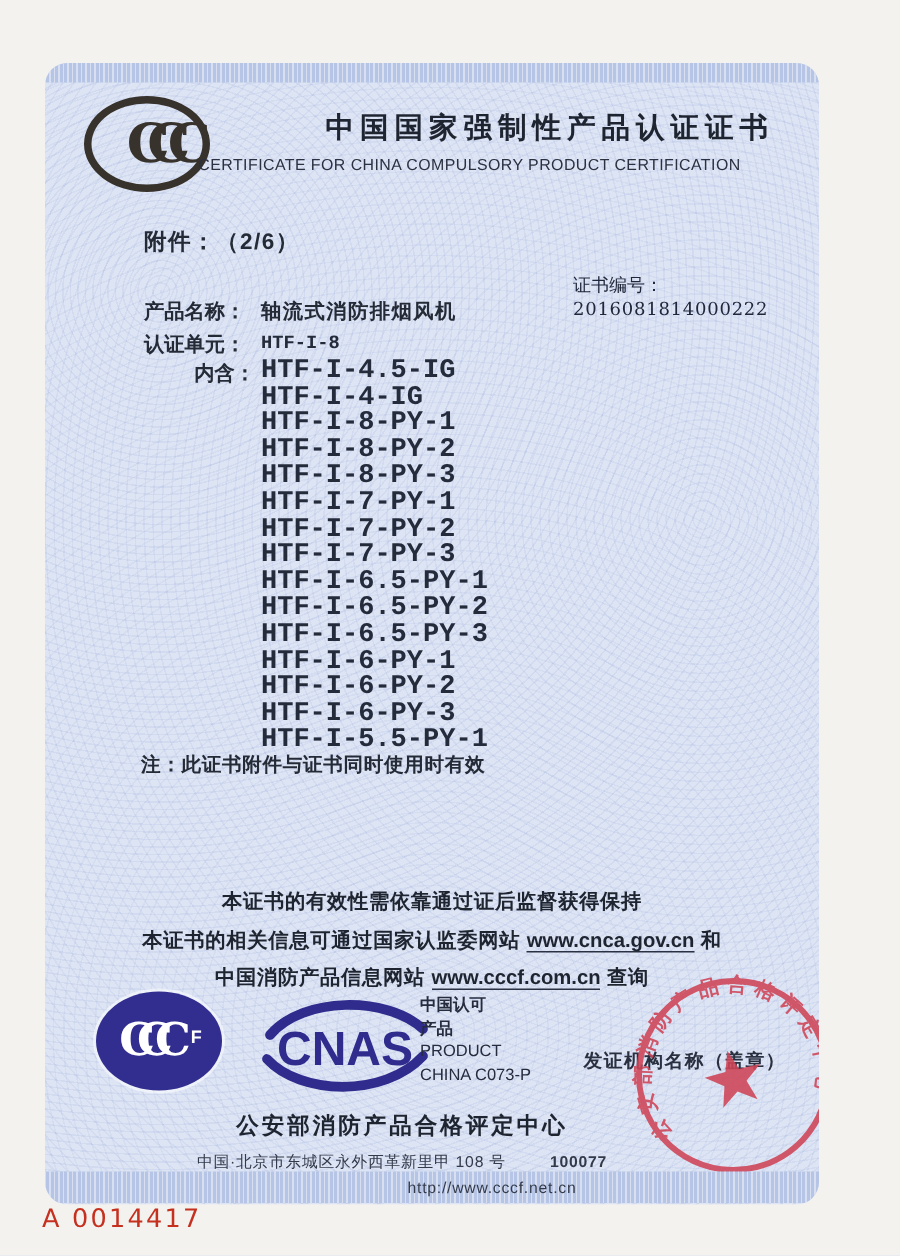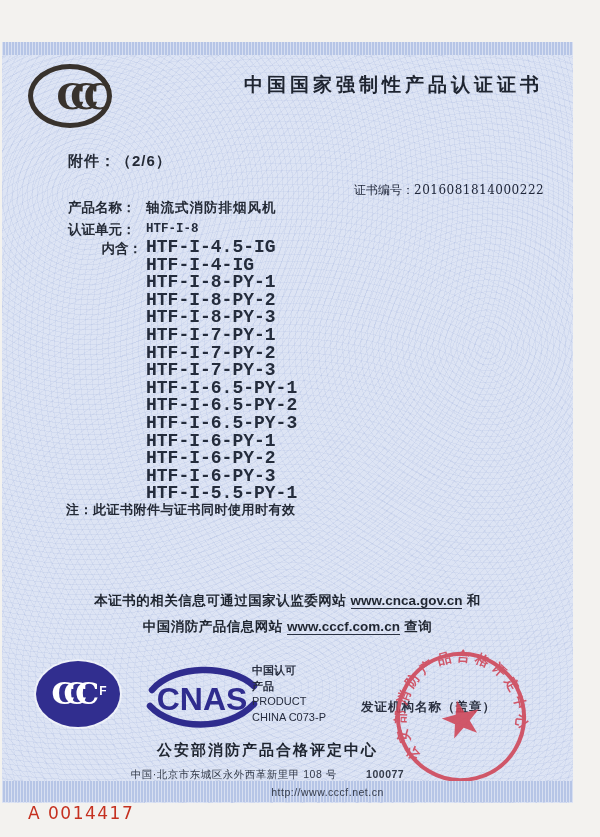--- a/index.html
+++ b/index.html
@@ -3,27 +3,28 @@
 <meta charset="utf-8">
 <style>
   html,body{margin:0;padding:0;}
   body{
     width:600px;height:837px;position:relative;
     background:#f3f2ef;
     font-family:"Liberation Sans", sans-serif;
     color:#242a36; overflow:hidden;
   }
   .cert{
-    position:absolute;left:2px;top:42px;width:571px;height:761px;
+    position:absolute;left:30px;top:42px;width:516px;height:761px;
     background-color:#dde4f4;
     background-image:
       repeating-radial-gradient(circle at 15% 20%, rgba(110,135,200,0.10) 0px, rgba(110,135,200,0.10) 1px, transparent 1px, transparent 5px),
       repeating-radial-gradient(circle at 85% 40%, rgba(110,135,200,0.09) 0px, rgba(110,135,200,0.09) 1px, transparent 1px, transparent 6px),
       repeating-radial-gradient(circle at 50% 85%, rgba(110,135,200,0.08) 0px, rgba(110,135,200,0.08) 1px, transparent 1px, transparent 7px);
     overflow:hidden;
+    border-radius:15px;
   }
   .band{
     position:absolute;left:0;width:100%;
     background-color:#b6c5e6;
     background-image:repeating-linear-gradient(90deg, rgba(255,255,255,0.45) 0 1px, transparent 1px 3px);
     padding-left:40px;
   }
   .band-top{top:0;height:13px;}
   .band-bottom{bottom:1px;height:21px;display:flex;align-items:center;justify-content:center;}
 
@@ -89,20 +90,21 @@
 </head>
 <body>
 
 <div class="cert">
   <div class="band band-top"></div>
 
   <div class="ccc-logo">
     <span>CCC</span>
   </div>
   <div class="title-zh">中国国家强制性产品认证证书</div>
+  <div class="title-en">CERTIFICATE FOR CHINA COMPULSORY PRODUCT CERTIFICATION</div>
 
   <div class="attach">附件：（2/6）</div>
   <div class="certno">
     <span>证书编号：</span><span class="val">2016081814000222</span>
   </div>
 
   <div class="flabel" style="top:157px;">产品名称：</div>
   <div class="fvalue-cjk" style="top:157px;">轴流式消防排烟风机</div>
 
   <div class="flabel" style="top:179px;">认证单元：</div>
@@ -123,20 +125,21 @@
     <div>HTF-I-6.5-PY-3</div>
     <div>HTF-I-6-PY-1</div>
     <div>HTF-I-6-PY-2</div>
     <div>HTF-I-6-PY-3</div>
     <div>HTF-I-5.5-PY-1</div>
   </div>
 
   <div class="note">注：此证书附件与证书同时使用时有效</div>
 
   <div class="footer">
+    <div>本证书的有效性需依靠通过证后监督获得保持</div>
     <div>
       <span>本证书的相关信息可通过国家认监委网站 </span><span class="url">www.cnca.gov.cn</span><span> 和</span>
     </div>
     <div>
       <span>中国消防产品信息网站 </span><span class="url">www.cccf.com.cn</span><span> 查询</span>
     </div>
   </div>
 
   <div class="cccf-logo">
     <span class="c3">CCC</span>

